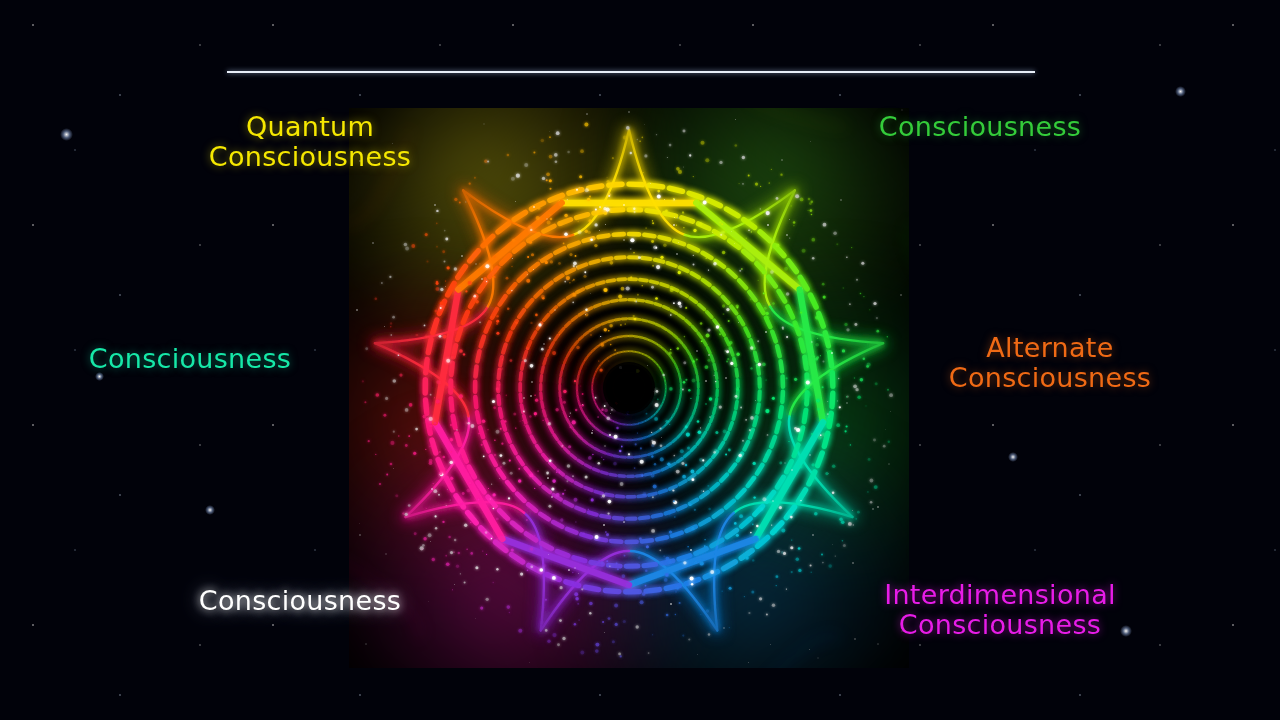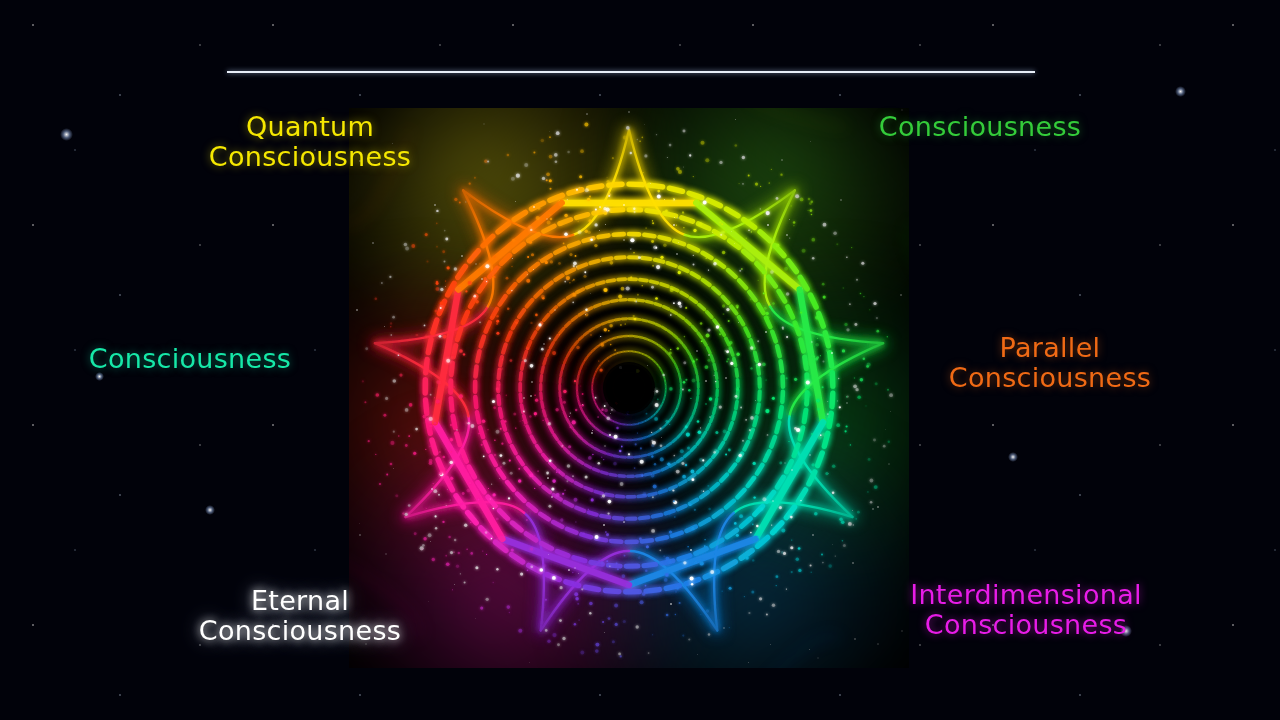--- a/index.html
+++ b/index.html
@@ -149,21 +149,21 @@
   .lbl-stored        { left: 165px; top: 112px; width: 290px; color:#f6e800;
                        text-shadow: 0 0 8px rgba(246,232,0,.55); }
   .lbl-present       { left: 835px; top: 112px; width: 290px; color:#34cc3a;
                        text-shadow: 0 0 8px rgba(52,204,58,.5); }
   .lbl-parallel      { left:  45px; top: 344px; width: 290px; color:#16e8a8;
                        text-shadow: 0 0 8px rgba(22,232,168,.5); }
   .lbl-alternate     { left: 905px; top: 333px; width: 290px; color:#f06a15;
                        text-shadow: 0 0 8px rgba(240,106,21,.5); }
   .lbl-eternal       { left: 135px; top: 586px; width: 330px; color:#ffffff;
                        text-shadow: 0 0 9px rgba(255,255,255,.95), 0 0 20px rgba(210,225,255,.7); }
-  .lbl-interdim      { left: 856px; top: 580px; width: 340px; color:#e81ce8;
+  .lbl-interdim      { left: 830px; top: 580px; width: 340px; color:#e81ce8;
                        text-shadow: 0 0 9px rgba(232,28,232,.6); }
 </style>
 </head>
 <body>
 
 <div id="stage">
 
   <div class="starfield"></div>
   <div class="starfield layer2"></div>
   <div class="starfield layer3"></div>
@@ -1992,25 +1992,24 @@
     <span class="l1">Quantum</span>
     <span class="l2">Consciousness</span>
   </div>
   <div class="label lbl-present">
     <span class="l2">Consciousness</span>
   </div>
   <div class="label lbl-parallel">
     <span class="l2">Consciousness</span>
   </div>
   <div class="label lbl-alternate">
-    <span class="l1">Parallel</span>
+    <span class="l1">Alternate</span>
     <span class="l2">Consciousness</span>
   </div>
   <div class="label lbl-eternal">
-    <span class="l1">Eternal</span>
     <span class="l2">Consciousness</span>
   </div>
   <div class="label lbl-interdim">
     <span class="l1">Interdimensional</span>
     <span class="l2">Consciousness</span>
   </div>
 
 </div>
 
 </body></html>

